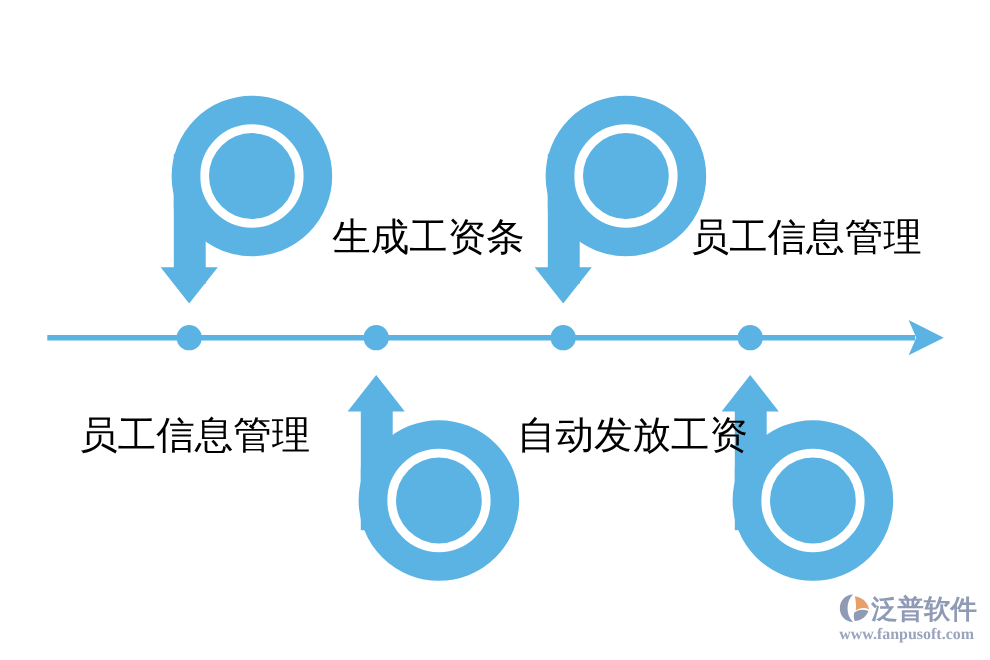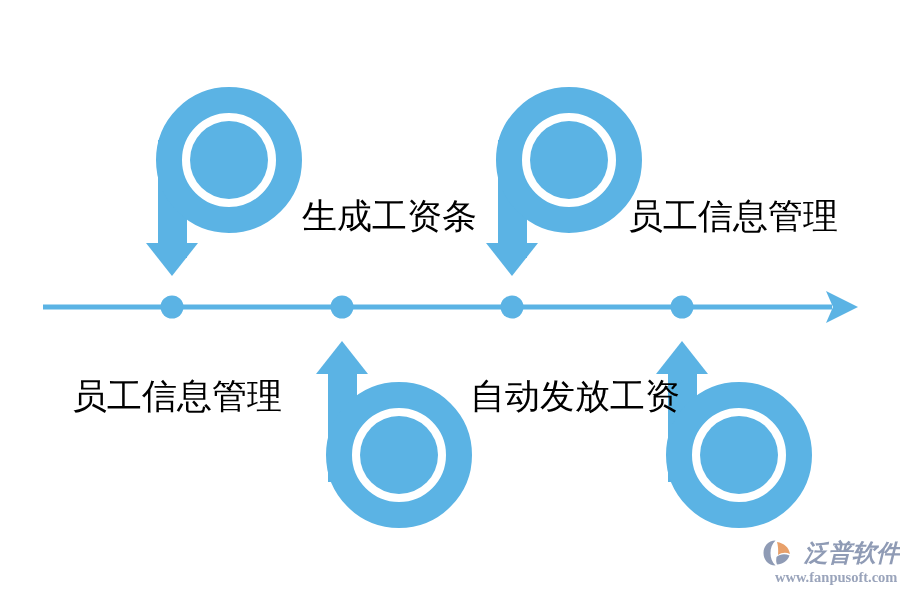--- a/index.html
+++ b/index.html
@@ -44,23 +44,22 @@
     top: 534px;
     width: 132px;
     height: 56px;
     display: flex;
     flex-direction: column;
     align-items: flex-start;
     justify-content: center;
   }
   #watermark-top {
     display: flex;
-    align-items: center;
-    gap: 12px;
-    font-style: italic;
+    align-items: flex-end;
+    gap: 0;
   }
   #watermark-mark {
     width: 30px;
     height: 28px;
     flex: 0 0 auto;
   }
   #watermark-brand {
     font-family: "Liberation Sans", "DejaVu Sans", sans-serif;
     font-size: 24px;
     font-weight: bold;
@@ -68,21 +67,21 @@
     line-height: 1;
     white-space: nowrap;
   }
   #watermark-url {
     font-family: "Liberation Serif", "DejaVu Serif", serif;
     font-size: 14.5px;
     font-weight: bold;
     color: #9aa4bb;
     line-height: 1;
     margin-top: 3px;
-    margin-left: 13px;
+    margin-left: 1px;
     white-space: nowrap;
   }
 </style>
 </head>
 <body>
 
 <div id="canvas">
 
   <svg id="diagram-svg" viewBox="0 0 900 600" xmlns="http://www.w3.org/2000/svg">
 

